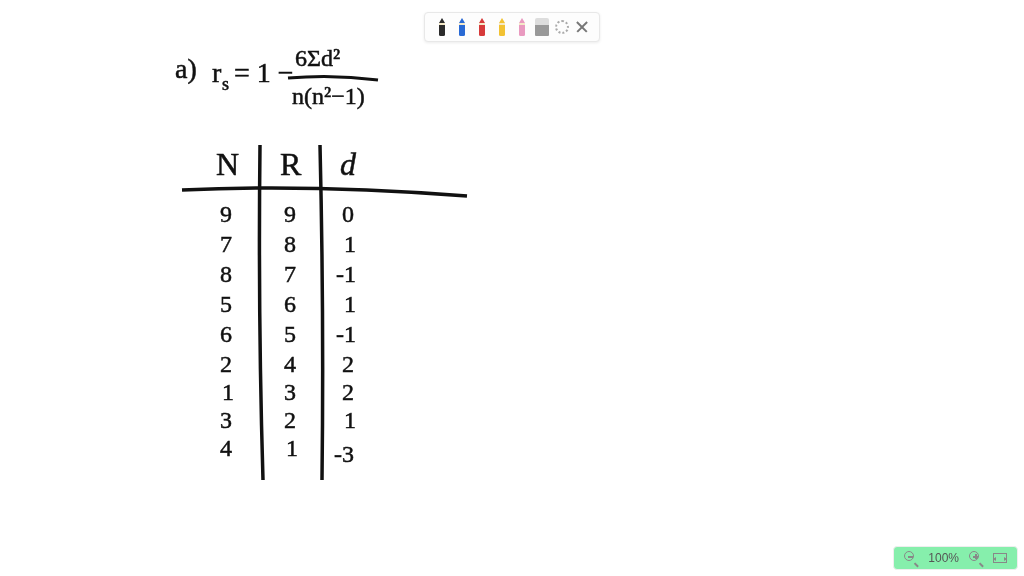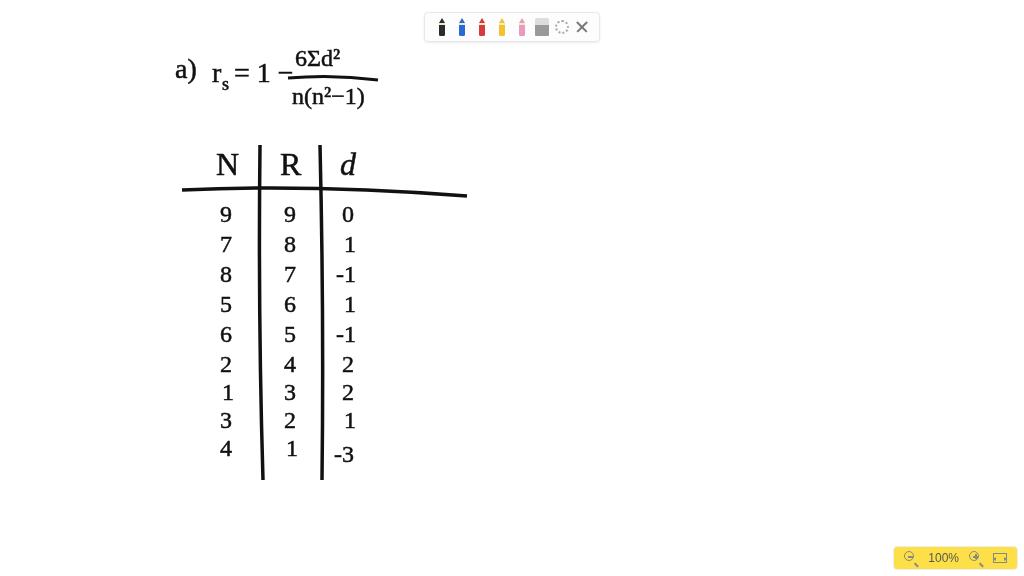--- a/index.html
+++ b/index.html
@@ -81,21 +81,21 @@
 
     
     .zoom-bar {
       position: absolute;
       right: 6px;
       bottom: 6px;
       display: flex;
       align-items: center;
       gap: 10px;
       padding: 4px 10px;
-      background: #fde047;
+      background: #86efac;
       border: 1px solid #eee;
       border-radius: 4px;
       font-size: 12px;
       color: #555;
     }
     .zoom-btn {
       position: relative;
       width: 14px;
       height: 14px;
       cursor: pointer;

